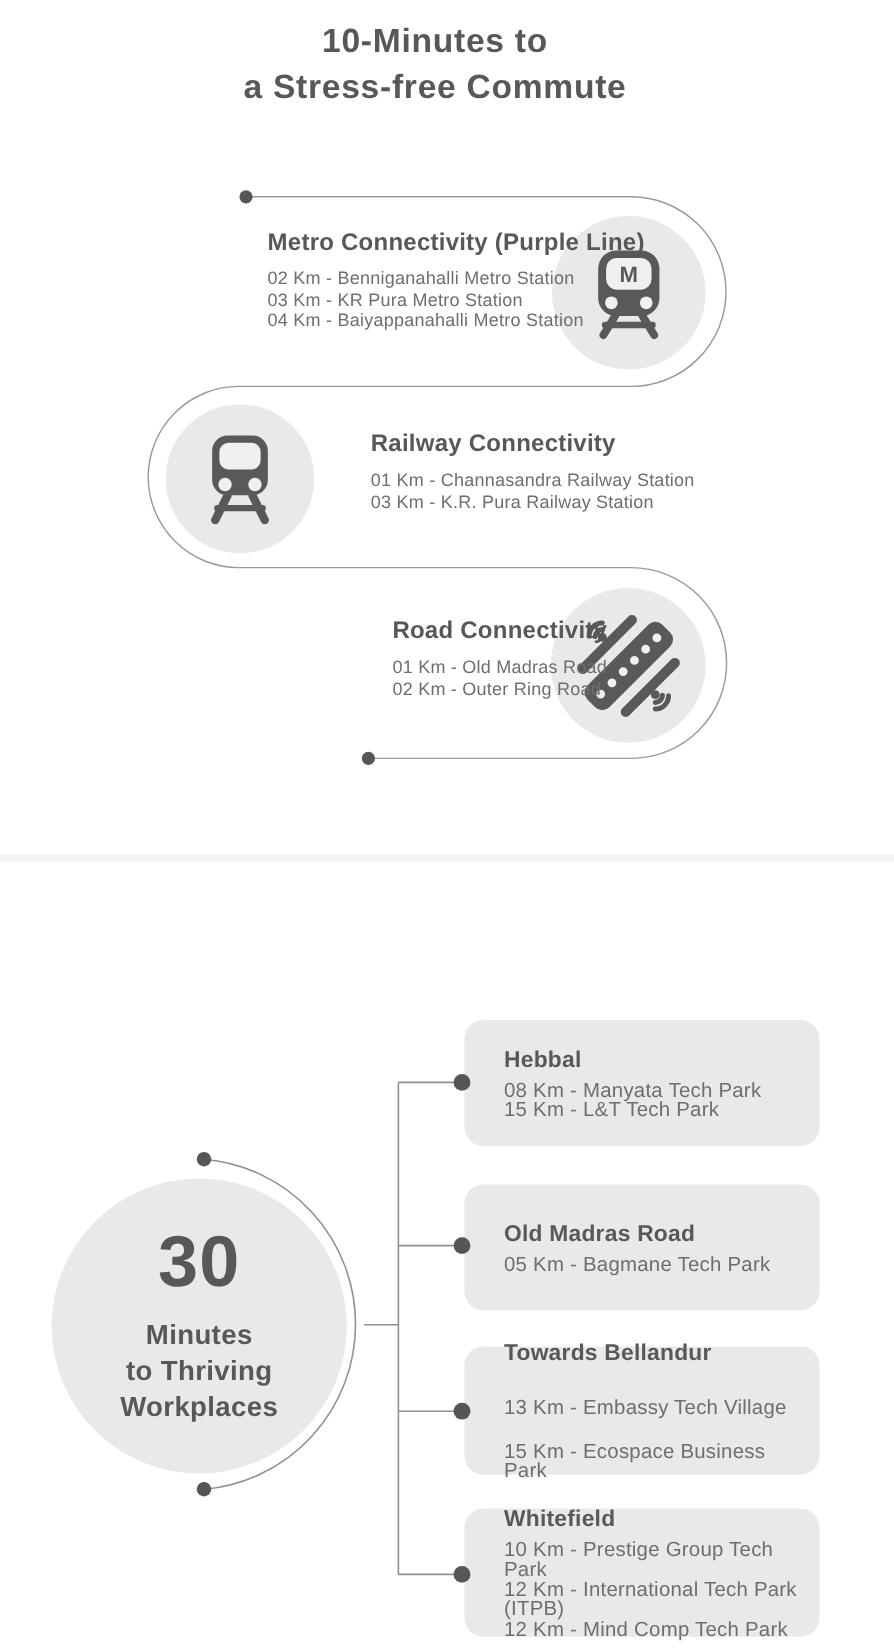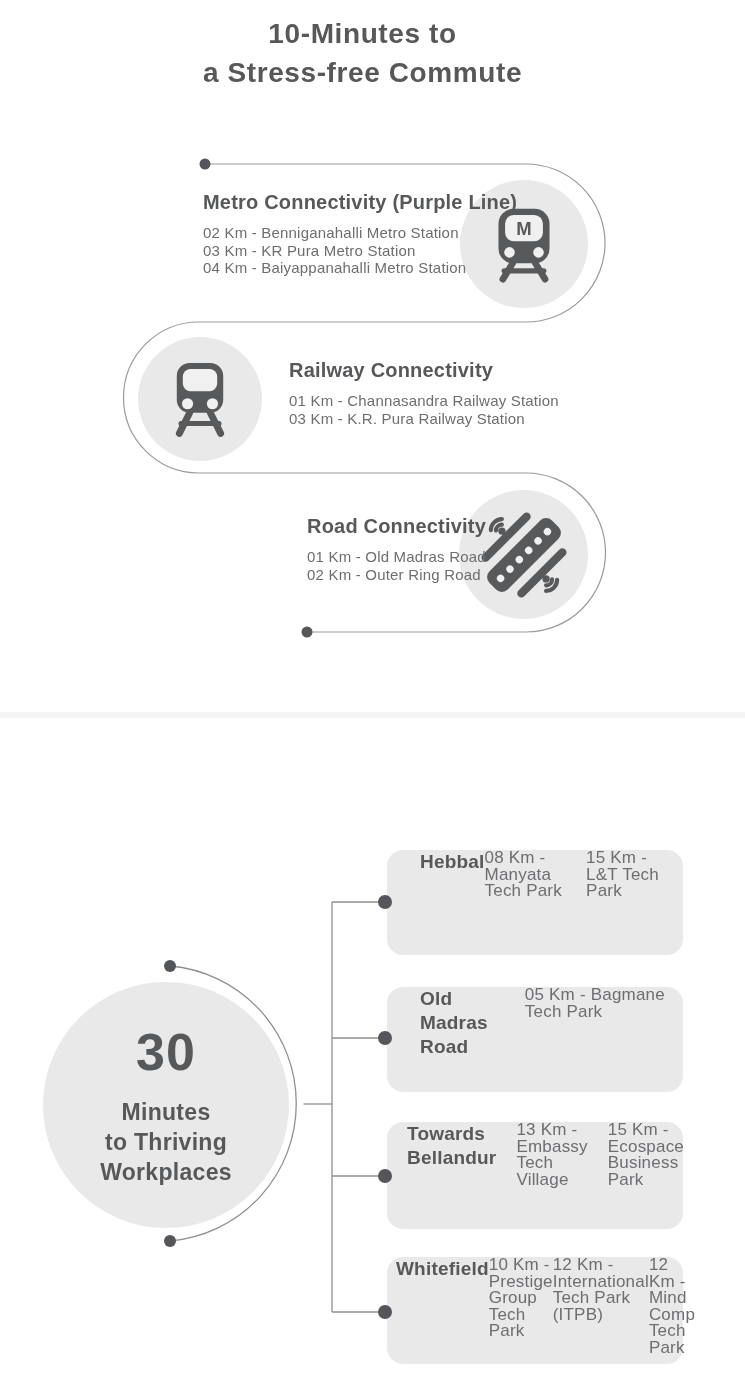--- a/index.html
+++ b/index.html
@@ -30,39 +30,39 @@
   .icircle{position:absolute;border-radius:50%;background:var(--shape-fill,#e9e9e9);display:flex;align-items:center;justify-content:center;}
   .ic-metro{left:460px;top:180px;width:128px;height:128px;}
   .ic-rail{left:138px;top:337px;width:124px;height:124px;}
   .ic-road{left:459px;top:490px;width:129px;height:129px;}
   .icircle svg{display:block;}
   .glyph-dark{fill:#58595b;}
   .glyph-light{fill:#f0f0f0;}
   .glyph-stroke{stroke:#58595b;fill:none;}
 
   
-  .blk{position:absolute;}
+  .blk{position:absolute;margin-left:20px;}
   .blk h3{font-size:20px;line-height:24px;font-weight:700;letter-spacing:.2px;color:var(--text-dark,#57585a);margin-bottom:10px;}
   .blk .itm{font-size:15px;line-height:17.5px;letter-spacing:.2px;color:var(--text-muted,#6d6e71);}
   .blk-metro{left:203px;top:190px;}
   .blk-rail{left:289px;top:358px;}
   .blk-road{left:307px;top:514px;}
 
   
   .divider{position:absolute;left:0;top:712px;width:745px;height:6px;background:var(--divider,#f4f4f4);}
 
   
   .big-circle{position:absolute;left:43px;top:982px;width:246px;height:246px;border-radius:50%;
     background:var(--shape-fill,#e9e9e9);display:flex;flex-direction:column;align-items:center;justify-content:center;
     color:var(--text-dark,#57585a);text-align:center;}
-  .big-circle .num{font-size:52px;line-height:58px;font-weight:800;letter-spacing:1px;margin-bottom:16px;}
+  .big-circle .num{font-size:60px;line-height:58px;font-weight:800;letter-spacing:1px;margin-bottom:16px;}
   .big-circle .bline{font-size:23px;line-height:30px;font-weight:700;letter-spacing:.3px;}
 
   .wcard{position:absolute;left:387px;width:296px;border-radius:16px;background:var(--shape-fill,#e9e9e9);
-    display:flex;flex-direction:row;justify-content:center;padding-left:33px;padding-right:12px;}
+    display:flex;flex-direction:column;justify-content:center;padding-left:33px;padding-right:12px;}
   .wcard h3{font-size:19px;line-height:24px;font-weight:700;letter-spacing:.2px;color:var(--text-dark,#57585a);margin-bottom:5px;}
   .wcard .itm{font-size:17px;line-height:16.5px;letter-spacing:.2px;color:var(--text-muted,#6d6e71);}
   .wc-1{top:850px;height:105px;}
   .wc-2{top:987px;height:105px;}
   .wc-3{top:1122px;height:107px;gap:20px;}
   .wc-4{top:1257px;height:107px;}
 </style>
 </head>
 <body>
 

